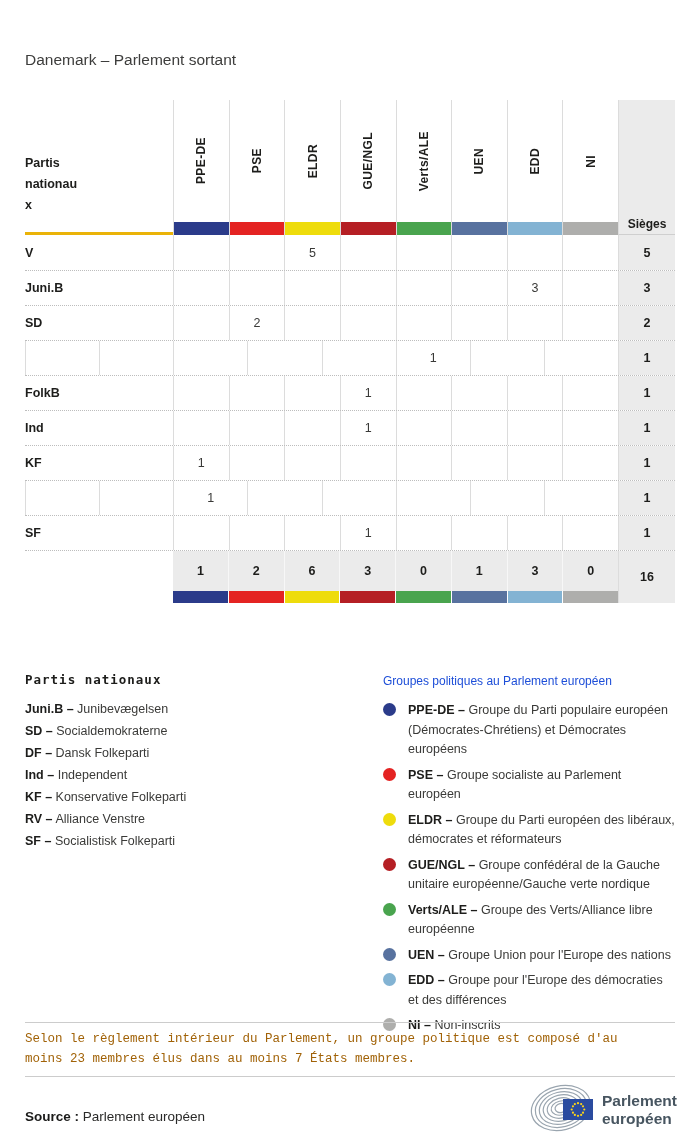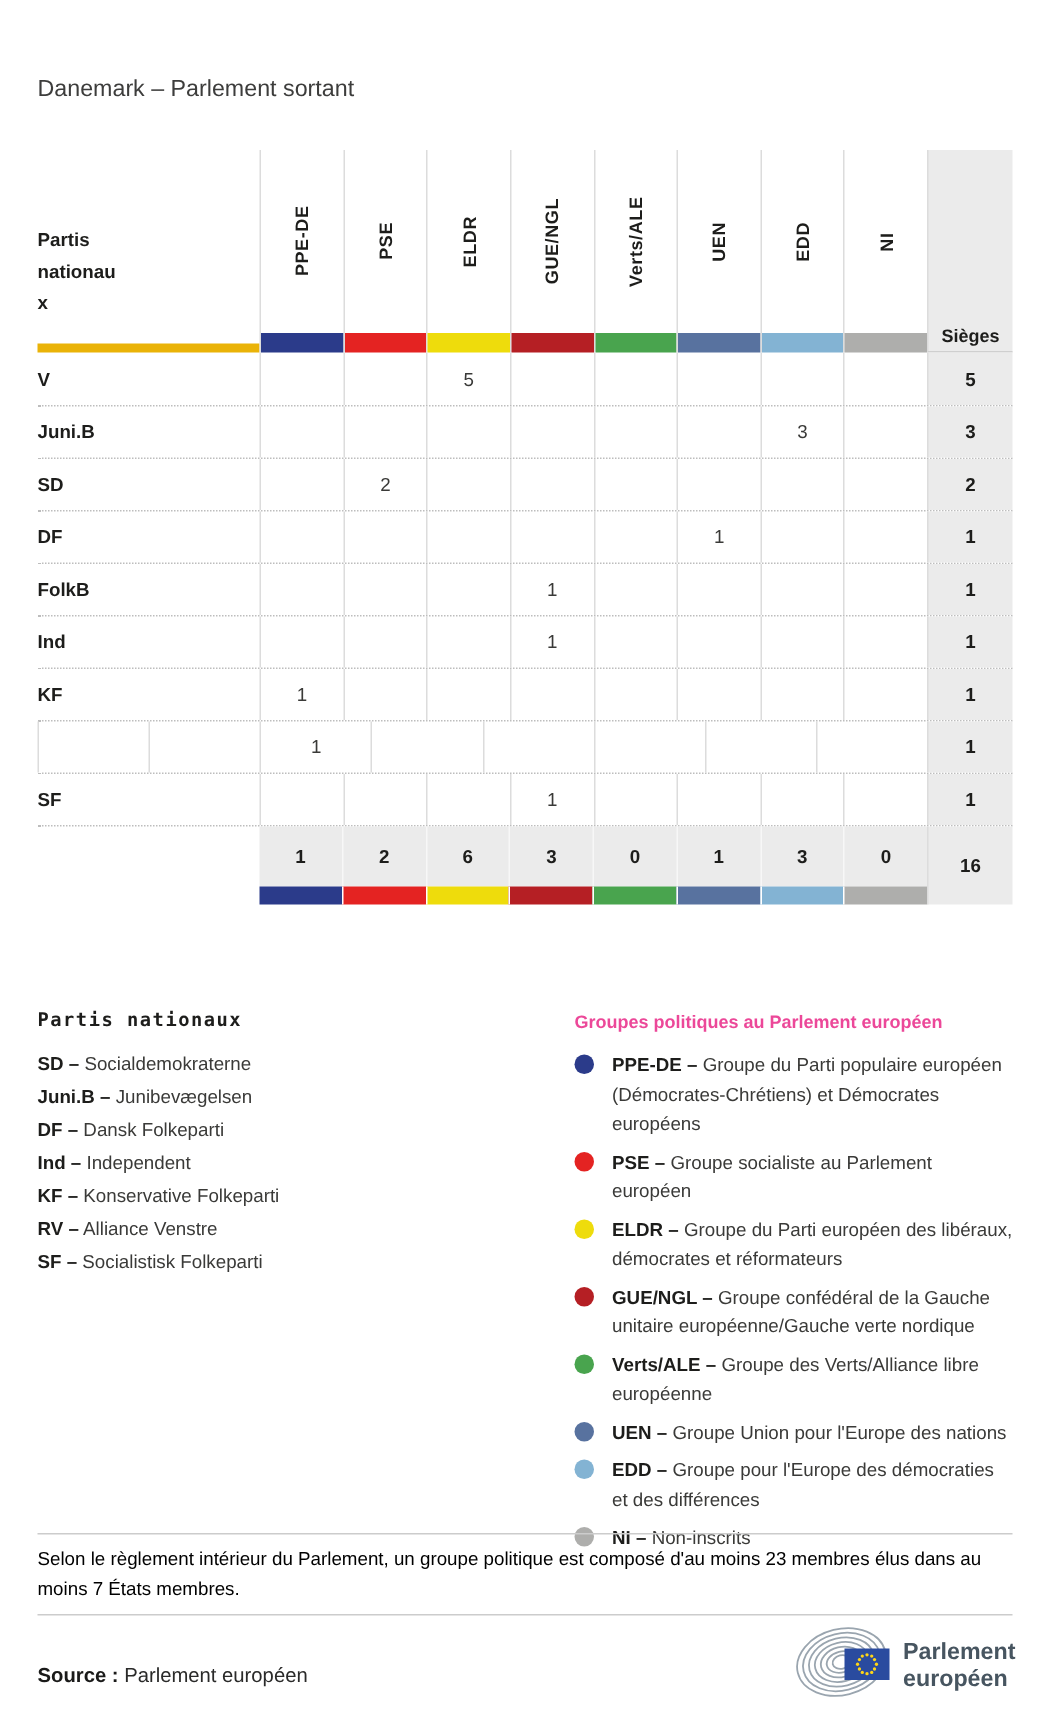--- a/index.html
+++ b/index.html
@@ -10,21 +10,21 @@
     font-family:"Liberation Sans", sans-serif; color:#1d1d1b;
   }
   .title { position:absolute; left:25px; top:19px; font-size:17px; font-weight:700; letter-spacing:-0.1px; color:#1a1a19; }
   .subtitle { position:absolute; left:25px; top:51px; font-size:15.5px; font-weight:400; color:#3d3d3c; }
 
   
   .tbl { position:absolute; left:25px; top:100px; width:650px; }
   .t-head { display:flex; height:135px; }
   .corner {
     width:148px; display:flex; flex-direction:column; justify-content:flex-end;
-    padding-bottom:16px; border-bottom:6px solid #eab308;
+    padding-bottom:16px; border-bottom:3px solid #eab308;
     font-weight:700; font-size:12.5px; line-height:21px;
   }
   .gcell { flex:1; display:flex; flex-direction:column; border-left:1px solid #dcdcdc; }
   .gh-wrap { flex:1; display:flex; align-items:center; justify-content:center; overflow:hidden; }
   .gh-label {
     writing-mode:vertical-rl; transform:rotate(180deg);
     font-weight:700; font-size:12px; letter-spacing:0.4px; color:#1d1d1b; white-space:nowrap;
   }
   .hdr-bar { height:13px; width:100%; }
   .seat-hdr {
@@ -50,31 +50,31 @@
   
   .legend-left { position:absolute; left:25px; top:672px; width:330px; }
   .legend-left-heading {
     font-family:"DejaVu Sans Mono", monospace; font-weight:700; font-size:12.5px;
     letter-spacing:1px; margin-bottom:11px; color:#1d1d1b;
   }
   .party-item { font-size:12.5px; line-height:22px; color:#3a3a38; }
   .party-item b { color:#1d1d1b; }
 
   .legend-right { position:absolute; left:383px; top:674px; width:293px; }
-  .legend-right-heading { font-size:12px; font-weight:700; margin-bottom:13px; color:#ec4899; }
+  .legend-right-heading { font-size:12px; font-weight:400; margin-bottom:13px; color:#1d4ed8; }
   .group-item { display:flex; margin-bottom:6px; }
   .group-dot { width:13px; height:13px; border-radius:50%; flex:none; margin-top:2px; margin-right:12px; }
   .group-text { font-size:12.5px; line-height:19.5px; color:#3a3a38; }
   .group-text b { color:#1d1d1b; }
 
   
   .rule { position:absolute; left:25px; width:650px; border-top:1px solid #cccccc; }
   .rule-1 { top:1022px; }
   .rule-2 { top:1076px; }
-  .footnote { position:absolute; left:25px; top:1029px; width:630px; font-size:12.5px; line-height:20px; color:#000000; }
+  .footnote { position:absolute; left:25px; top:1029px; width:630px; font-size:12.5px; line-height:20px; color:#a16207;font-family:Liberation Mono, monospace; }
   .source { position:absolute; left:25px; top:1109px; font-size:13.5px; color:#2a2a29; }
   .source b { color:#1a1a19; }
   .ep-logo { position:absolute; left:530px; top:1079px; }
   .ep-logo text { font-family:"Liberation Sans", sans-serif; font-weight:700; font-size:15.5px; fill:#475560; }
 </style>
 </head>
 <body>
 
 <div class="page">
 
@@ -171,21 +171,20 @@
       <div class="c-val">2</div>
       <div class="c-val"></div>
       <div class="c-val"></div>
       <div class="c-val"></div>
       <div class="c-val"></div>
       <div class="c-val"></div>
       <div class="c-val"></div>
       <div class="c-seat">2</div>
     </div>
     <div class="t-row">
-      <div class="c-label">DF</div>
       <div class="c-val"></div>
       <div class="c-val"></div>
       <div class="c-val"></div>
       <div class="c-val"></div>
       <div class="c-val"></div>
       <div class="c-val">1</div>
       <div class="c-val"></div>
       <div class="c-val"></div>
       <div class="c-seat">1</div>
     </div>
@@ -272,22 +271,22 @@
           <div class="fb" style="background: rgb(131, 179, 211);"></div>
           <div class="fb" style="background: rgb(174, 174, 172);"></div>
         </div>
       </div>
       <div class="c-seat foot-seat">16</div>
     </div>
   </div>
 
   <div class="legend-left">
     <div class="legend-left-heading">Partis nationaux</div>
+    <div class="party-item"><b>Juni.B –</b> <span>Junibevægelsen</span></div>
     <div class="party-item"><b>SD –</b> <span>Socialdemokraterne</span></div>
-    <div class="party-item"><b>Juni.B –</b> <span>Junibevægelsen</span></div>
     <div class="party-item"><b>DF –</b> <span>Dansk Folkeparti</span></div>
     <div class="party-item"><b>Ind –</b> <span>Independent</span></div>
     <div class="party-item"><b>KF –</b> <span>Konservative Folkeparti</span></div>
     <div class="party-item"><b>RV –</b> <span>Alliance Venstre</span></div>
     <div class="party-item"><b>SF –</b> <span>Socialistisk Folkeparti</span></div>
   </div>
 
   <div class="legend-right">
     <div class="legend-right-heading">Groupes politiques au Parlement européen</div>
 

